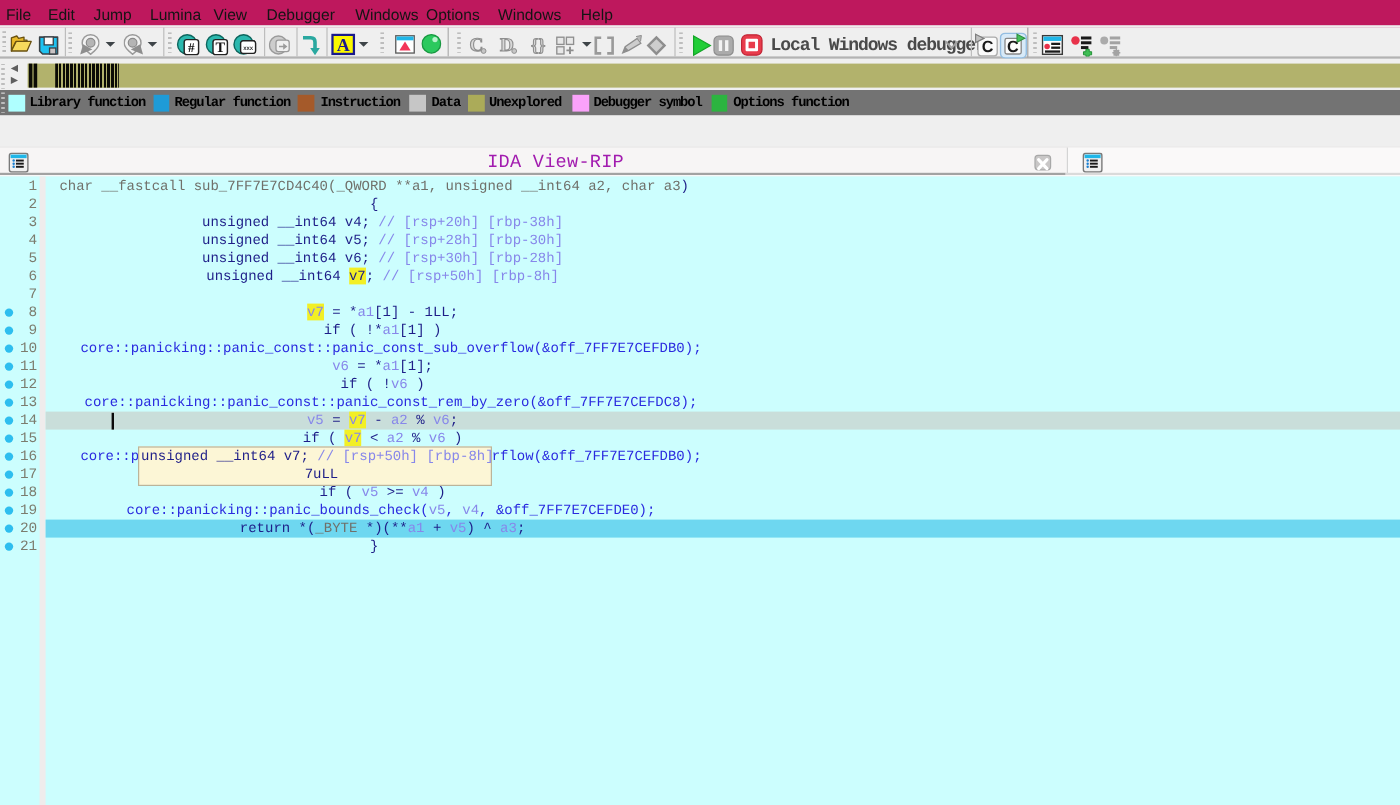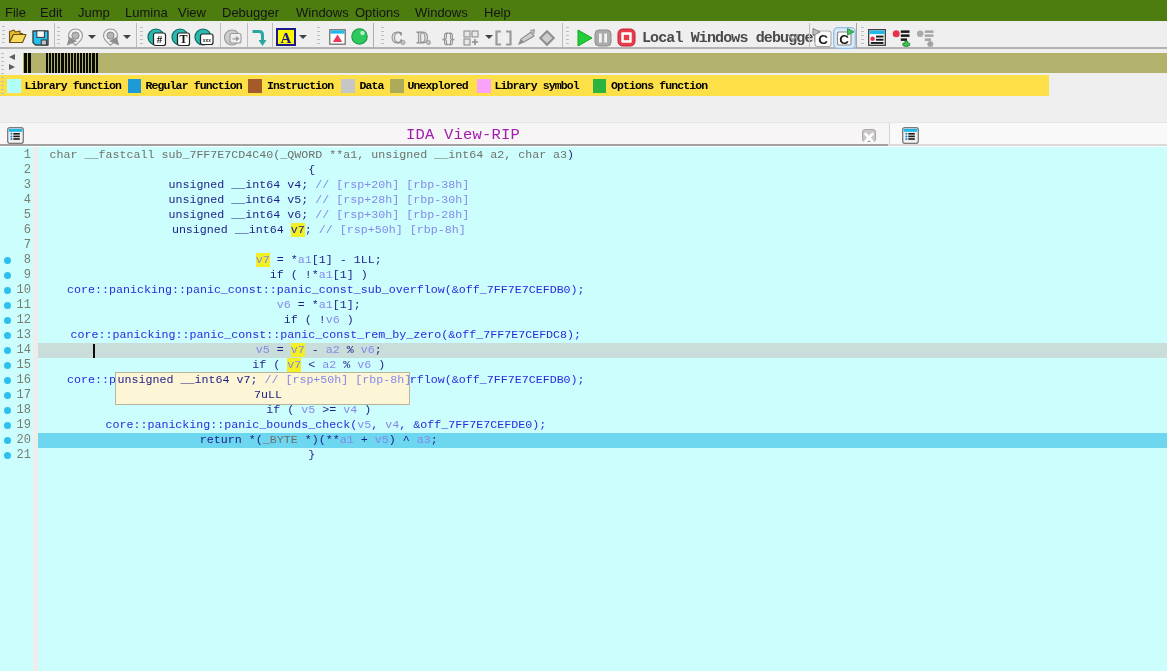--- a/index.html
+++ b/index.html
@@ -1,33 +1,33 @@
 <!DOCTYPE html>
 <html><head>
 <meta charset="utf-8">
 <style>
   html,body{margin:0;padding:0;}
   #app{position:relative;width:1167px;height:671px;overflow:hidden;
        font-family:"Liberation Sans",sans-serif;background:#EFEFEF;}
   .abs{position:absolute;}
   
-  #menubar{left:0;top:0;width:1167px;height:21px;background:#4d7c0f;border-bottom:2.5px solid #EDEDED;}
+  #menubar{left:0;top:0;width:1167px;height:21px;background:#be185d;border-bottom:2.5px solid #EDEDED;}
   #menubar span{position:absolute;top:5px;font-size:13px;color:#141414;white-space:pre;}
   
   #toolbar{left:0;top:23px;width:1167px;height:24px;background:#EFEFEF;
            border-bottom:2px solid #B3B3B3;}
   .grip{position:absolute;width:3px;background-image:repeating-linear-gradient(to bottom,#BDBDBD 0 1.5px,transparent 1.5px 4px);}
   .tsep{position:absolute;top:0;width:1px;height:24px;background:#BDBDBD;}
   .dd{position:absolute;width:0;height:0;border-left:4.5px solid transparent;border-right:4.5px solid transparent;border-top:4.5px solid #3E4448;}
   
   #navrow{left:0;top:49px;width:1167px;height:26px;background:#EFEFEF;}
   #band{position:absolute;left:23px;top:3.5px;width:1144px;height:20.5px;background:#B2B26C;}
   .bstripe{position:absolute;top:0;height:100%;background:#0B0B05;}
   
-  #legend{left:0;top:75px;width:1049px;height:21px;background:#fde047;}
+  #legend{left:0;top:75px;width:1167px;height:21px;background:#737373;}
   #legend .sq{position:absolute;top:4px;width:13.5px;height:13.5px;}
   #legend b{position:absolute;top:4px;font-family:"Liberation Mono",monospace;font-weight:700;
             font-size:11.5px;letter-spacing:-0.88px;color:#000;white-space:pre;}
   
   #dbgrow{left:0;top:96px;width:1167px;height:26px;background:#F8F8F8;border-top:1px solid #E9E9E9;}
   #dbgrow div{position:absolute;left:595px;top:5.5px;font-family:"Liberation Mono",monospace;
               font-weight:700;font-size:14px;letter-spacing:-0.2px;color:#111;}
   
   #titlebar{left:0;top:122px;width:1167px;height:22px;background:#F7F5F5;border-top:1px solid #E6E6E6;}
   #title1{position:absolute;left:406px;top:3px;font-family:"Liberation Mono",monospace;
@@ -284,21 +284,21 @@
       <b style="left:24.6px">Library function</b>
     <div class="sq" style="left:127.8px;background:#1E9BD7"></div>
       <b style="left:145.5px">Regular function</b>
     <div class="sq" style="left:248.4px;background:#A55A2A"></div>
       <b style="left:267px">Instruction</b>
     <div class="sq" style="left:341.4px;background:#C6C6C6"></div>
       <b style="left:359.5px">Data</b>
     <div class="sq" style="left:390px;background:#ABAB59"></div>
       <b style="left:407.5px">Unexplored</b>
     <div class="sq" style="left:477px;background:#FAA2FA"></div>
-      <b style="left:494.5px">Library symbol</b>
+      <b style="left:494.5px">Debugger symbol</b>
     <div class="sq" style="left:592.8px;background:#2CB440"></div>
       <b style="left:611px">Options function</b>
   </div>
 
 
   <div class="abs" id="titlebar">
     <div id="title1">IDA View-RIP</div>
     <div id="closebtn"><svg width="12" height="11.5" viewBox="0 0 12 11.5">
           <path d="M2.5 2 L9.5 9.5 M9.5 2 L2.5 9.5" stroke="#FFFFFF" stroke-width="2.6" stroke-linecap="round"></path>
         </svg></div>

